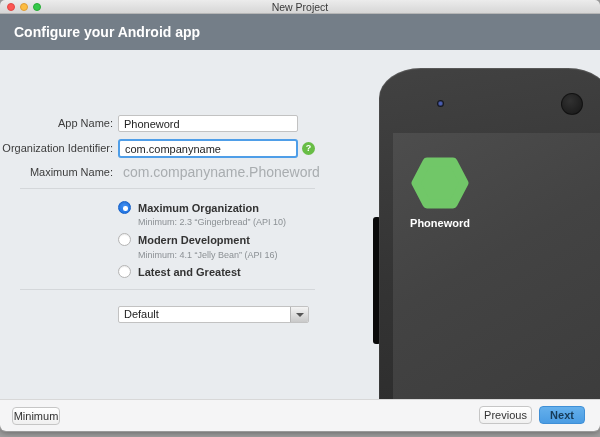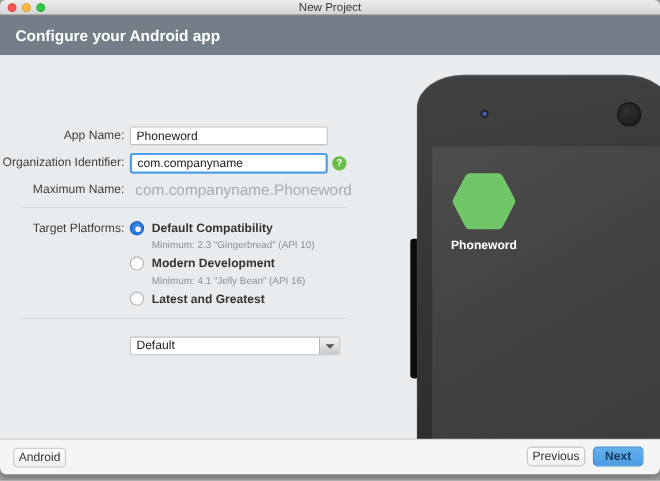--- a/index.html
+++ b/index.html
@@ -132,41 +132,40 @@
 
     <div class="flabel" style="top:90px; line-height:17px;">Organization Identifier:</div>
     <input class="tfield focused" style="top: 89px;" value="com.companyname">
     <div class="help-badge">?</div>
 
     <div class="flabel" style="top:115px; line-height:15px;">Maximum Name:</div>
     <div class="pkg-value">com.companyname.Phoneword</div>
 
     <div class="sep" style="top:138px;"></div>
 
-    <div class="flabel" style="top:151px; line-height:14px;">Target Platforms:</div>
 
     <div class="radio sel" style="top:151px;"></div>
-    <div class="r-title" style="top:151px;">Default Compatibility</div>
+    <div class="r-title" style="top:151px;">Maximum Organization</div>
     <div class="r-sub" style="top:167px;">Minimum: 2.3 “Gingerbread” (API 10)</div>
 
     <div class="radio" style="top:183px;"></div>
     <div class="r-title" style="top:183px;">Modern Development</div>
     <div class="r-sub" style="top:200px;">Minimum: 4.1 “Jelly Bean” (API 16)</div>
 
     <div class="radio" style="top:215px;"></div>
     <div class="r-title" style="top:215px;">Latest and Greatest</div>
 
     <div class="sep" style="top:239px;"></div>
 
     <div class="dropdown">
       <span class="dd-text">Default</span>
       <span class="dd-btn"></span>
     </div>
 
   </div>
 
   <div class="footer">
-    <div class="btn btn-cancel">Android</div>
+    <div class="btn btn-cancel">Minimum</div>
     <div class="btn btn-prev">Previous</div>
     <div class="btn btn-next">Next</div>
   </div>
 
 </div>
 
 </body></html>

